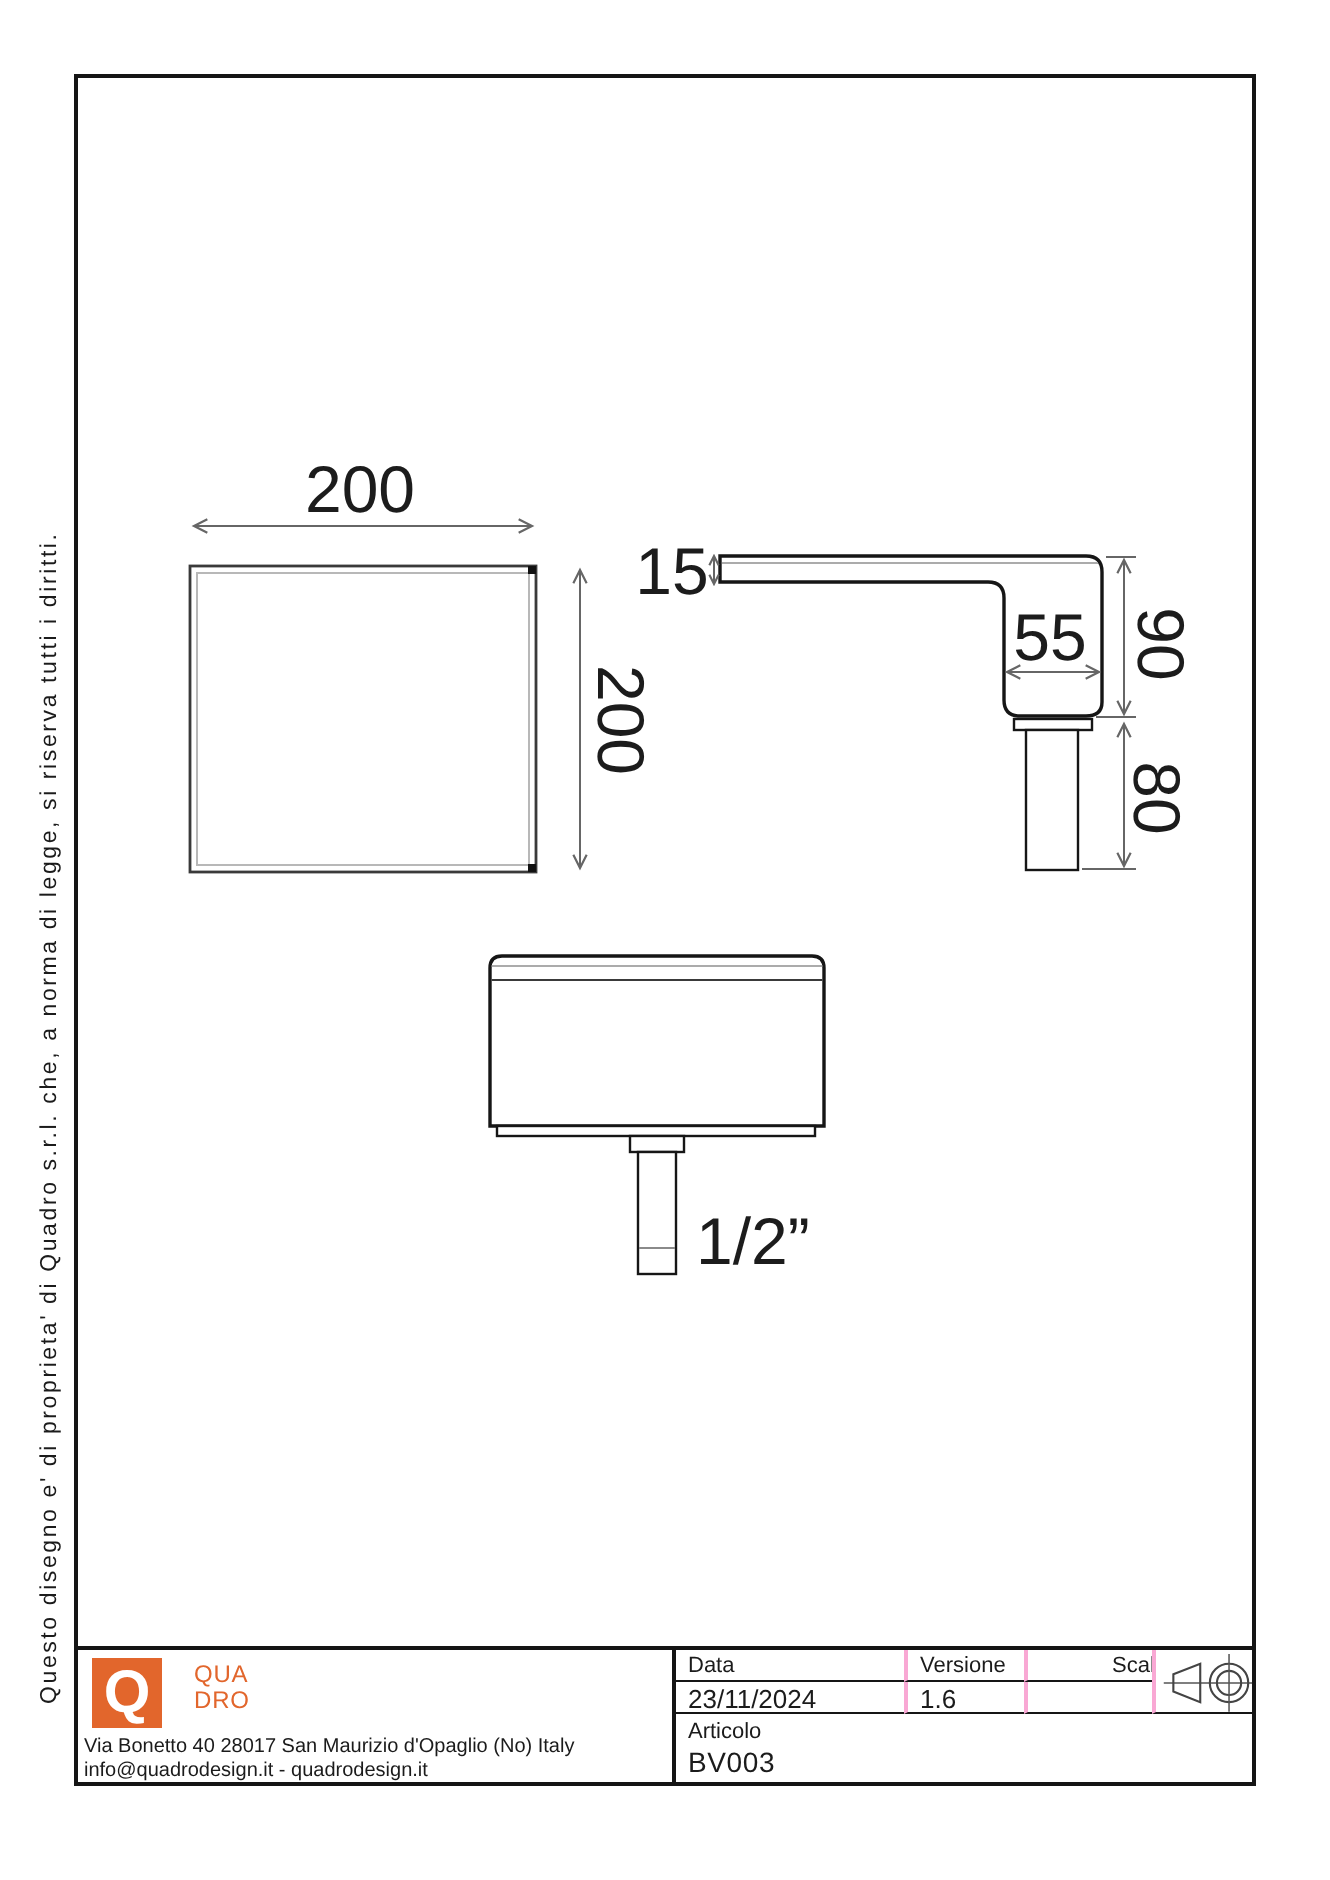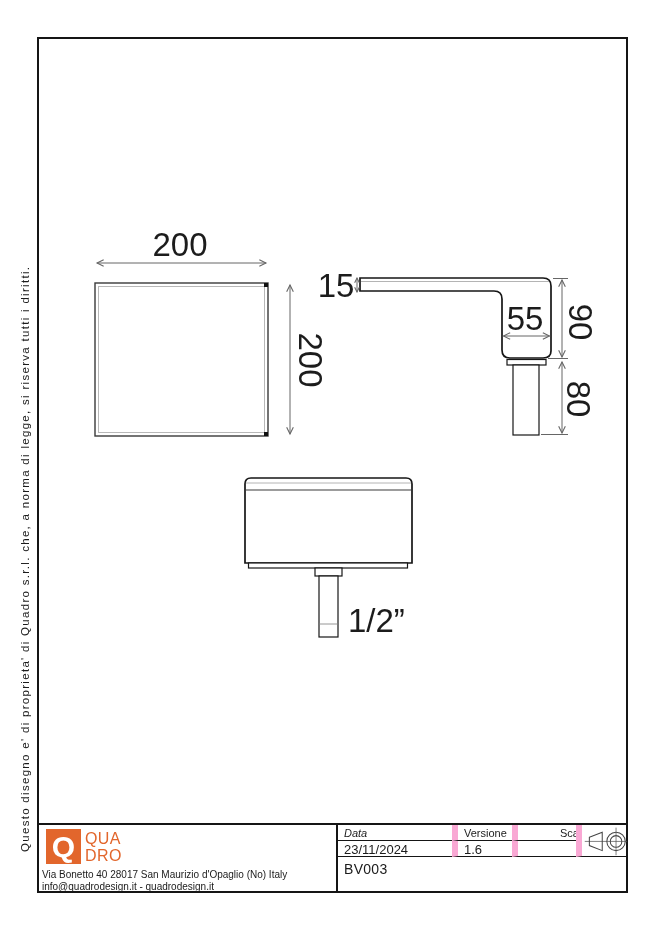--- a/index.html
+++ b/index.html
@@ -13,33 +13,33 @@
              transform:rotate(-90deg);transform-origin:0 0;
              font-size:11.5px;letter-spacing:1.3px;white-space:nowrap;color:#1b1b1b;}
   
   .tb{position:absolute;left:37px;top:823px;width:591px;height:70px;
       border-top:2px solid #151515;box-sizing:border-box;}
   .tb-left{position:absolute;left:0;top:0;width:299px;height:100%;}
   .logo-row{display:flex;align-items:flex-start;margin:4px 0 0 9px;}
   .logo-sq{width:35px;height:35px;background:var(--brand,#E2662C);color:#fff;
            display:flex;align-items:center;justify-content:center;
            font-size:30px;font-weight:600;line-height:1;}
-  .logo-name{margin-left:4px;padding-top:2px;color:var(--brand,#E2662C);
-             font-size:16px;font-weight:500;line-height:1.05;letter-spacing:0.4px;}
+  .logo-name{margin-left:16px;padding-top:2px;color:var(--brand,#E2662C);
+             font-size:12px;font-weight:500;line-height:1.05;letter-spacing:0.4px;}
   .addr{margin:4px 0 13px 5px;font-size:10px;line-height:1.2;}
   .tb-right{position:absolute;left:299px;top:0;right:0;height:100%;
             border-left:2px solid #151515;box-sizing:border-box;
             display:grid;grid-template-columns:114px 60px 64px 1fr;
             grid-template-rows:16px 16px 1fr;}
   .tb-right>div{box-sizing:border-box;overflow:hidden;}
   .cell-label{font-size:11px;padding:2px 0 0 6px;}
   .cell-value{font-size:13px;padding:1px 0 0 6px;}
   .bb1{border-bottom:1px solid #151515;}
   .bb2{border-bottom:1.5px solid #151515;}
-  .bl{border-left:6px solid #f9a8d4;}
+  .bl{border-left:2px solid #f9a8d4;}
   .c-symbol{grid-row:1/3;grid-column:4;display:flex;align-items:center;justify-content:center;}
   .c-articolo{grid-row:3;grid-column:1/5;padding:3px 0 0 6px;}
   .articolo-value{font-size:14px;margin-top:1px;letter-spacing:0.3px;}
 </style>
 </head>
 <body>
 
 <div class="sheet">
 
   <div class="frame"></div>
@@ -111,37 +111,38 @@
           <div>DRO</div>
         </div>
       </div>
       <div class="addr">
         <div>Via Bonetto 40  28017 San Maurizio d'Opaglio (No) Italy</div>
         <div>info@quadrodesign.it  -  quadrodesign.it</div>
       </div>
     </div>
 
     <div class="tb-right">
-      <div class="cell-label bb1" style="grid-row:1;grid-column:1;font-style:italic;">Data</div>
+      <div class="cell-label bb1" style="grid-row:1;grid-column:1;">Data</div>
       <div class="cell-label bb1 bl" style="grid-row:1;grid-column:2;">Versione</div>
       <div class="cell-label bb1 bl" style="grid-row:1;grid-column:3;padding-left:42px;">Scala</div>
 
       <div class="c-symbol bb2 bl">
         <svg width="48" height="31" viewBox="0 0 50 32">
           <line x1="3" y1="17" x2="49" y2="17" stroke="#555" stroke-width="0.8"></line>
           <path d="M8,12.5 L22,7 L22,27 L8,21.5 Z" fill="none" stroke="#444" stroke-width="1.1"></path>
           <circle cx="37" cy="17" r="10" fill="none" stroke="#444" stroke-width="1.1"></circle>
           <circle cx="37" cy="17" r="6.3" fill="none" stroke="#444" stroke-width="1.1"></circle>
           <line x1="37" y1="2" x2="37" y2="32" stroke="#555" stroke-width="0.8"></line>
         </svg>
       </div>
 
       <div class="cell-value bb2" style="grid-row:2;grid-column:1;">23/11/2024</div>
       <div class="cell-value bb2 bl" style="grid-row:2;grid-column:2;">1.6</div>
       <div class="cell-value bb2 bl" style="grid-row:2;grid-column:3;"></div>
 
       <div class="c-articolo">
+        <div class="cell-label" style="padding:0;">Articolo</div>
         <div class="articolo-value">BV003</div>
       </div>
     </div>
   </div>
 
 </div>
 
 </body></html>

